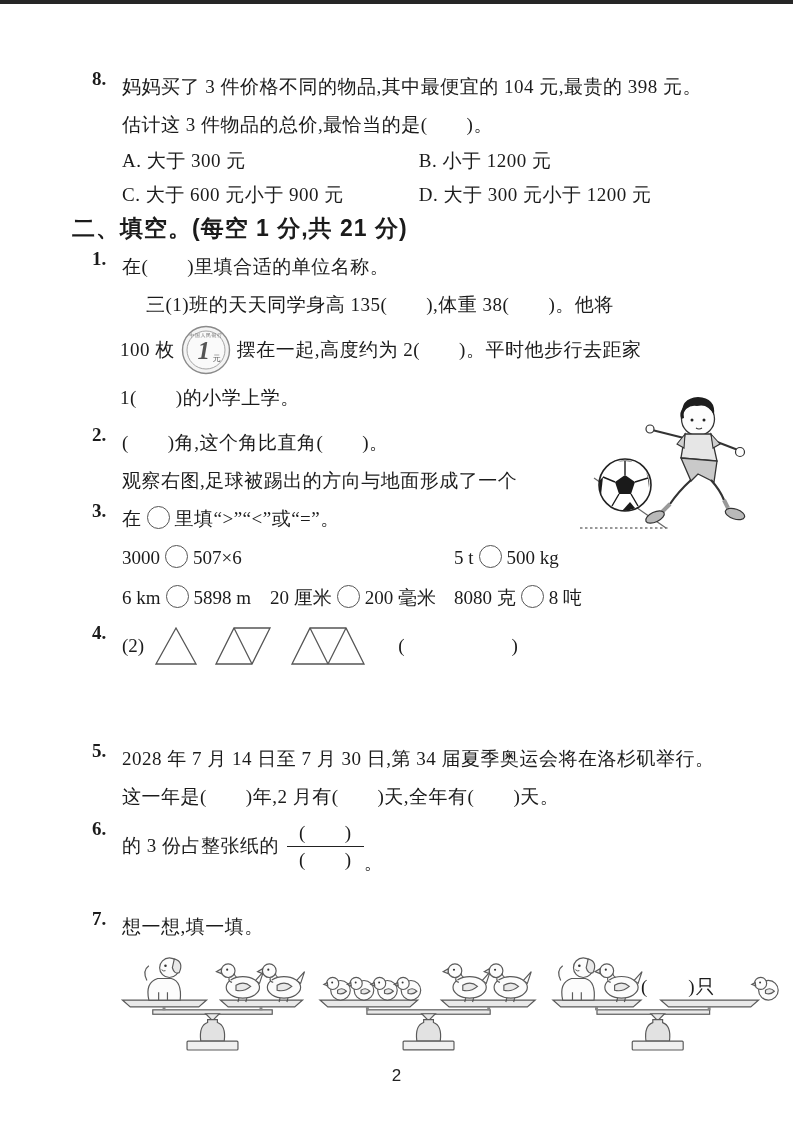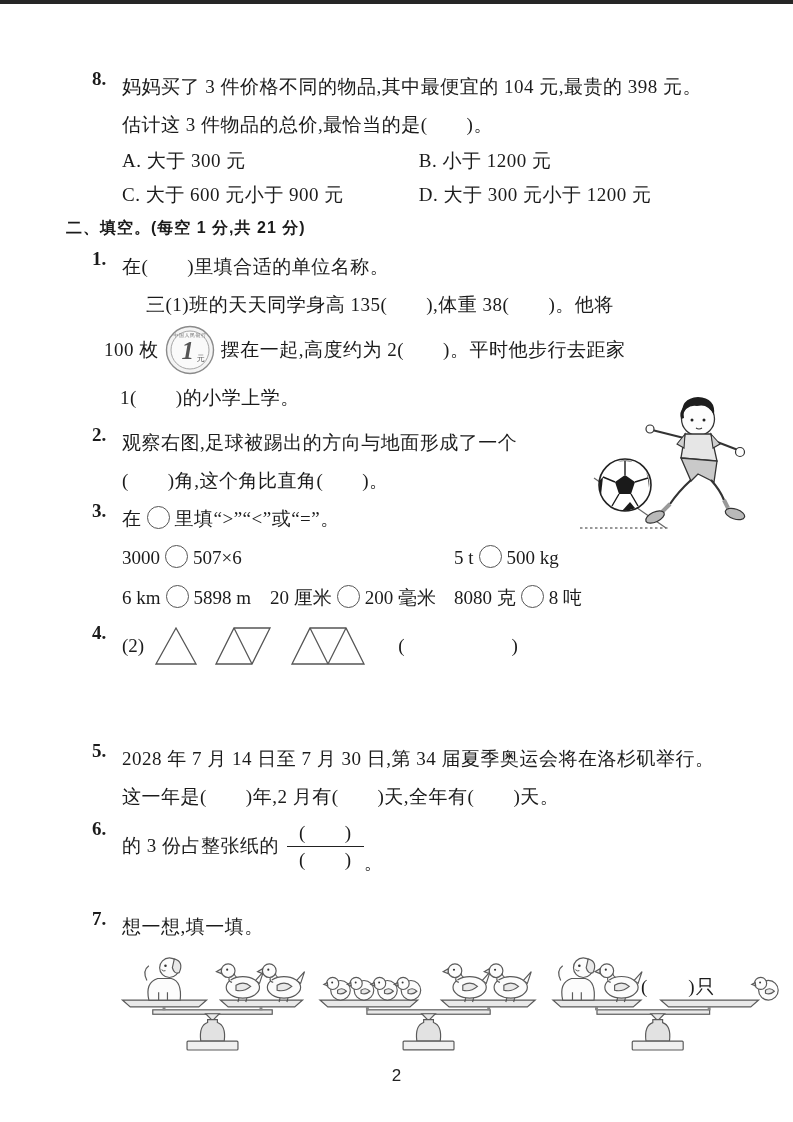--- a/index.html
+++ b/index.html
@@ -3,22 +3,22 @@
 <meta charset="utf-8">
 <style>
   html,body{margin:0;padding:0;background:#fff;}
   .page{position:relative;width:793px;height:1122px;background:#ffffff;overflow:hidden;
         font-family:"Liberation Serif","DejaVu Serif",serif;color:#1b1b1b;font-size:19px;}
   .scan-line{position:absolute;top:0;left:0;width:100%;height:4px;background:#262626;}
   .q{position:absolute;left:92px;}
   .qnum{position:absolute;left:0;top:0;width:28px;font-weight:bold;}
   .qbody{margin-left:30px;}
   .line{height:38px;line-height:38px;white-space:nowrap;letter-spacing:0.5px;}
-  .sec-title{position:absolute;left:66px;top:213px;height:30px;line-height:30px;
-        font-family:"Liberation Sans","DejaVu Sans",sans-serif;font-weight:700;font-size:16px;letter-spacing:1px;}
+  .sec-title{position:absolute;left:72px;top:213px;height:30px;line-height:30px;
+        font-family:"Liberation Sans","DejaVu Sans",sans-serif;font-weight:700;font-size:23px;letter-spacing:1px;}
   .opt-row{height:34px;line-height:34px;}
   .opt{display:inline-block;width:292px;letter-spacing:0.5px;}
   .indent1{margin-left:24px;}
   .coin-line{display:flex;align-items:center;height:52px;white-space:nowrap;letter-spacing:0.5px;}
   .coin-line svg{margin:0 6px;flex:0 0 auto;}
   .line-tall{height:44px;line-height:44px;}
   .cmp-rows{margin-left:30px;}
   .cmp-row{position:relative;height:40px;line-height:40px;white-space:nowrap;}
   .cmp-cell{position:absolute;top:0;}
   .cc1{left:0;} .cc2{left:148px;} .cc3{left:332px;}
@@ -98,39 +98,39 @@
   </div>
 
   <div class="sec-title">二、填空。(每空 1 分,共 21 分)</div>
 
   <div class="q" style="top:248px;width:680px;">
     <span class="qnum">1.</span>
     <div class="qbody">
       <div class="line">在(　　)里填合适的单位名称。</div>
       <div class="line indent1">三(1)班的天天同学身高 135(　　),体重 38(　　)。他将</div>
     </div>
-    <div class="coin-line" style="margin-left:12px;">
+    <div class="coin-line" style="margin-left:28px;">
       <span>100 枚</span>
       <svg width="50" height="50" viewBox="0 0 50 50">
         <circle cx="25" cy="25" r="23.5" fill="#f4f4f4" stroke="#8a8a8a" stroke-width="1.4"></circle>
         <circle cx="25" cy="25" r="19" fill="#fafafa" stroke="#a5a5a5" stroke-width="1"></circle>
         <text x="25" y="11.5" font-size="5" text-anchor="middle" fill="#777">中国人民银行</text>
         <text x="23" y="34" font-size="25" font-weight="bold" font-style="italic" text-anchor="middle" fill="#555">1</text>
         <text x="36" y="36" font-size="8" text-anchor="middle" fill="#666">元</text>
       </svg>
       <span>摆在一起,高度约为 2(　　)。平时他步行去距家</span>
     </div>
     <div class="line line-tall" style="margin-left:28px;">1(　　)的小学上学。</div>
   </div>
 
   <div class="q" style="top:424px;width:470px;">
     <span class="qnum">2.</span>
     <div class="qbody">
+      <div class="line">(　　)角,这个角比直角(　　)。</div>
       <div class="line">观察右图,足球被踢出的方向与地面形成了一个</div>
-      <div class="line">(　　)角,这个角比直角(　　)。</div>
     </div>
   </div>
 
   <svg class="scene" style="left:578px;top:388px;" width="202" height="148" viewBox="0 0 202 148">
     <g>
       <line x1="2" y1="140" x2="90" y2="140" stroke="#777" stroke-width="1.6" stroke-dasharray="2.5,2.5"></line>
     </g>
     <g>
       <line x1="88" y1="140" x2="16" y2="90" stroke="#666" stroke-width="1.2"></line>
     </g>

